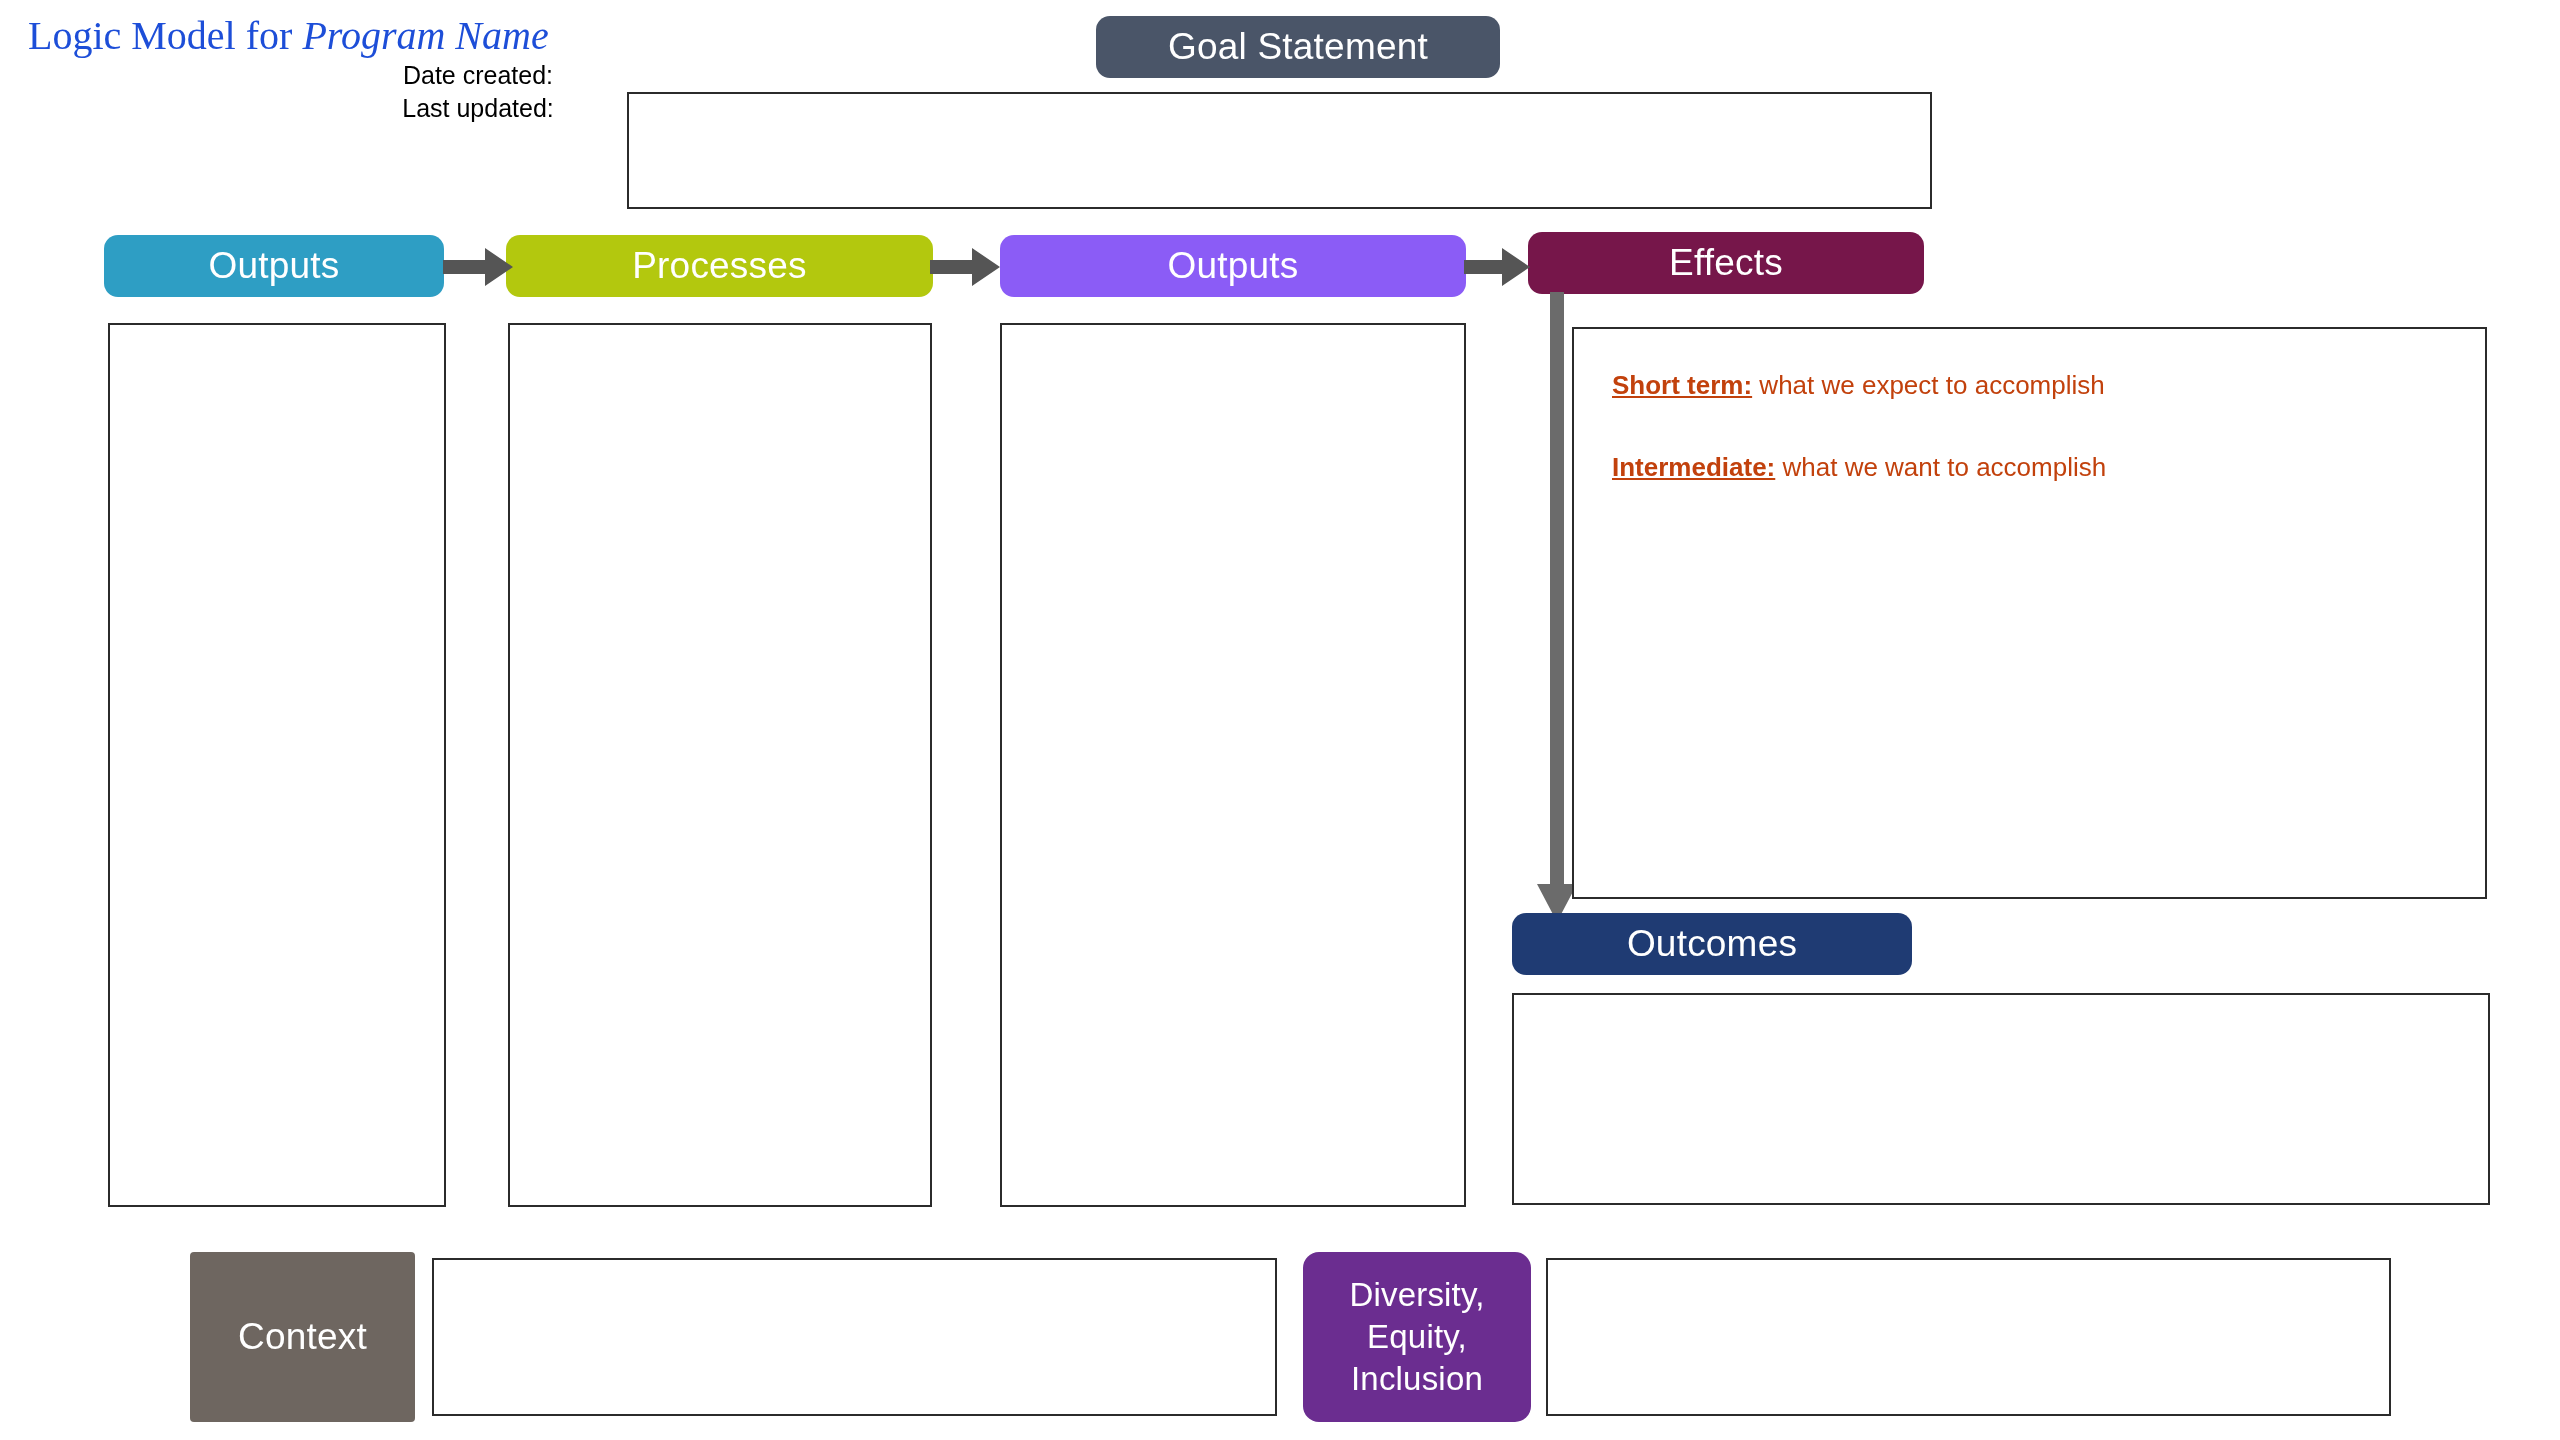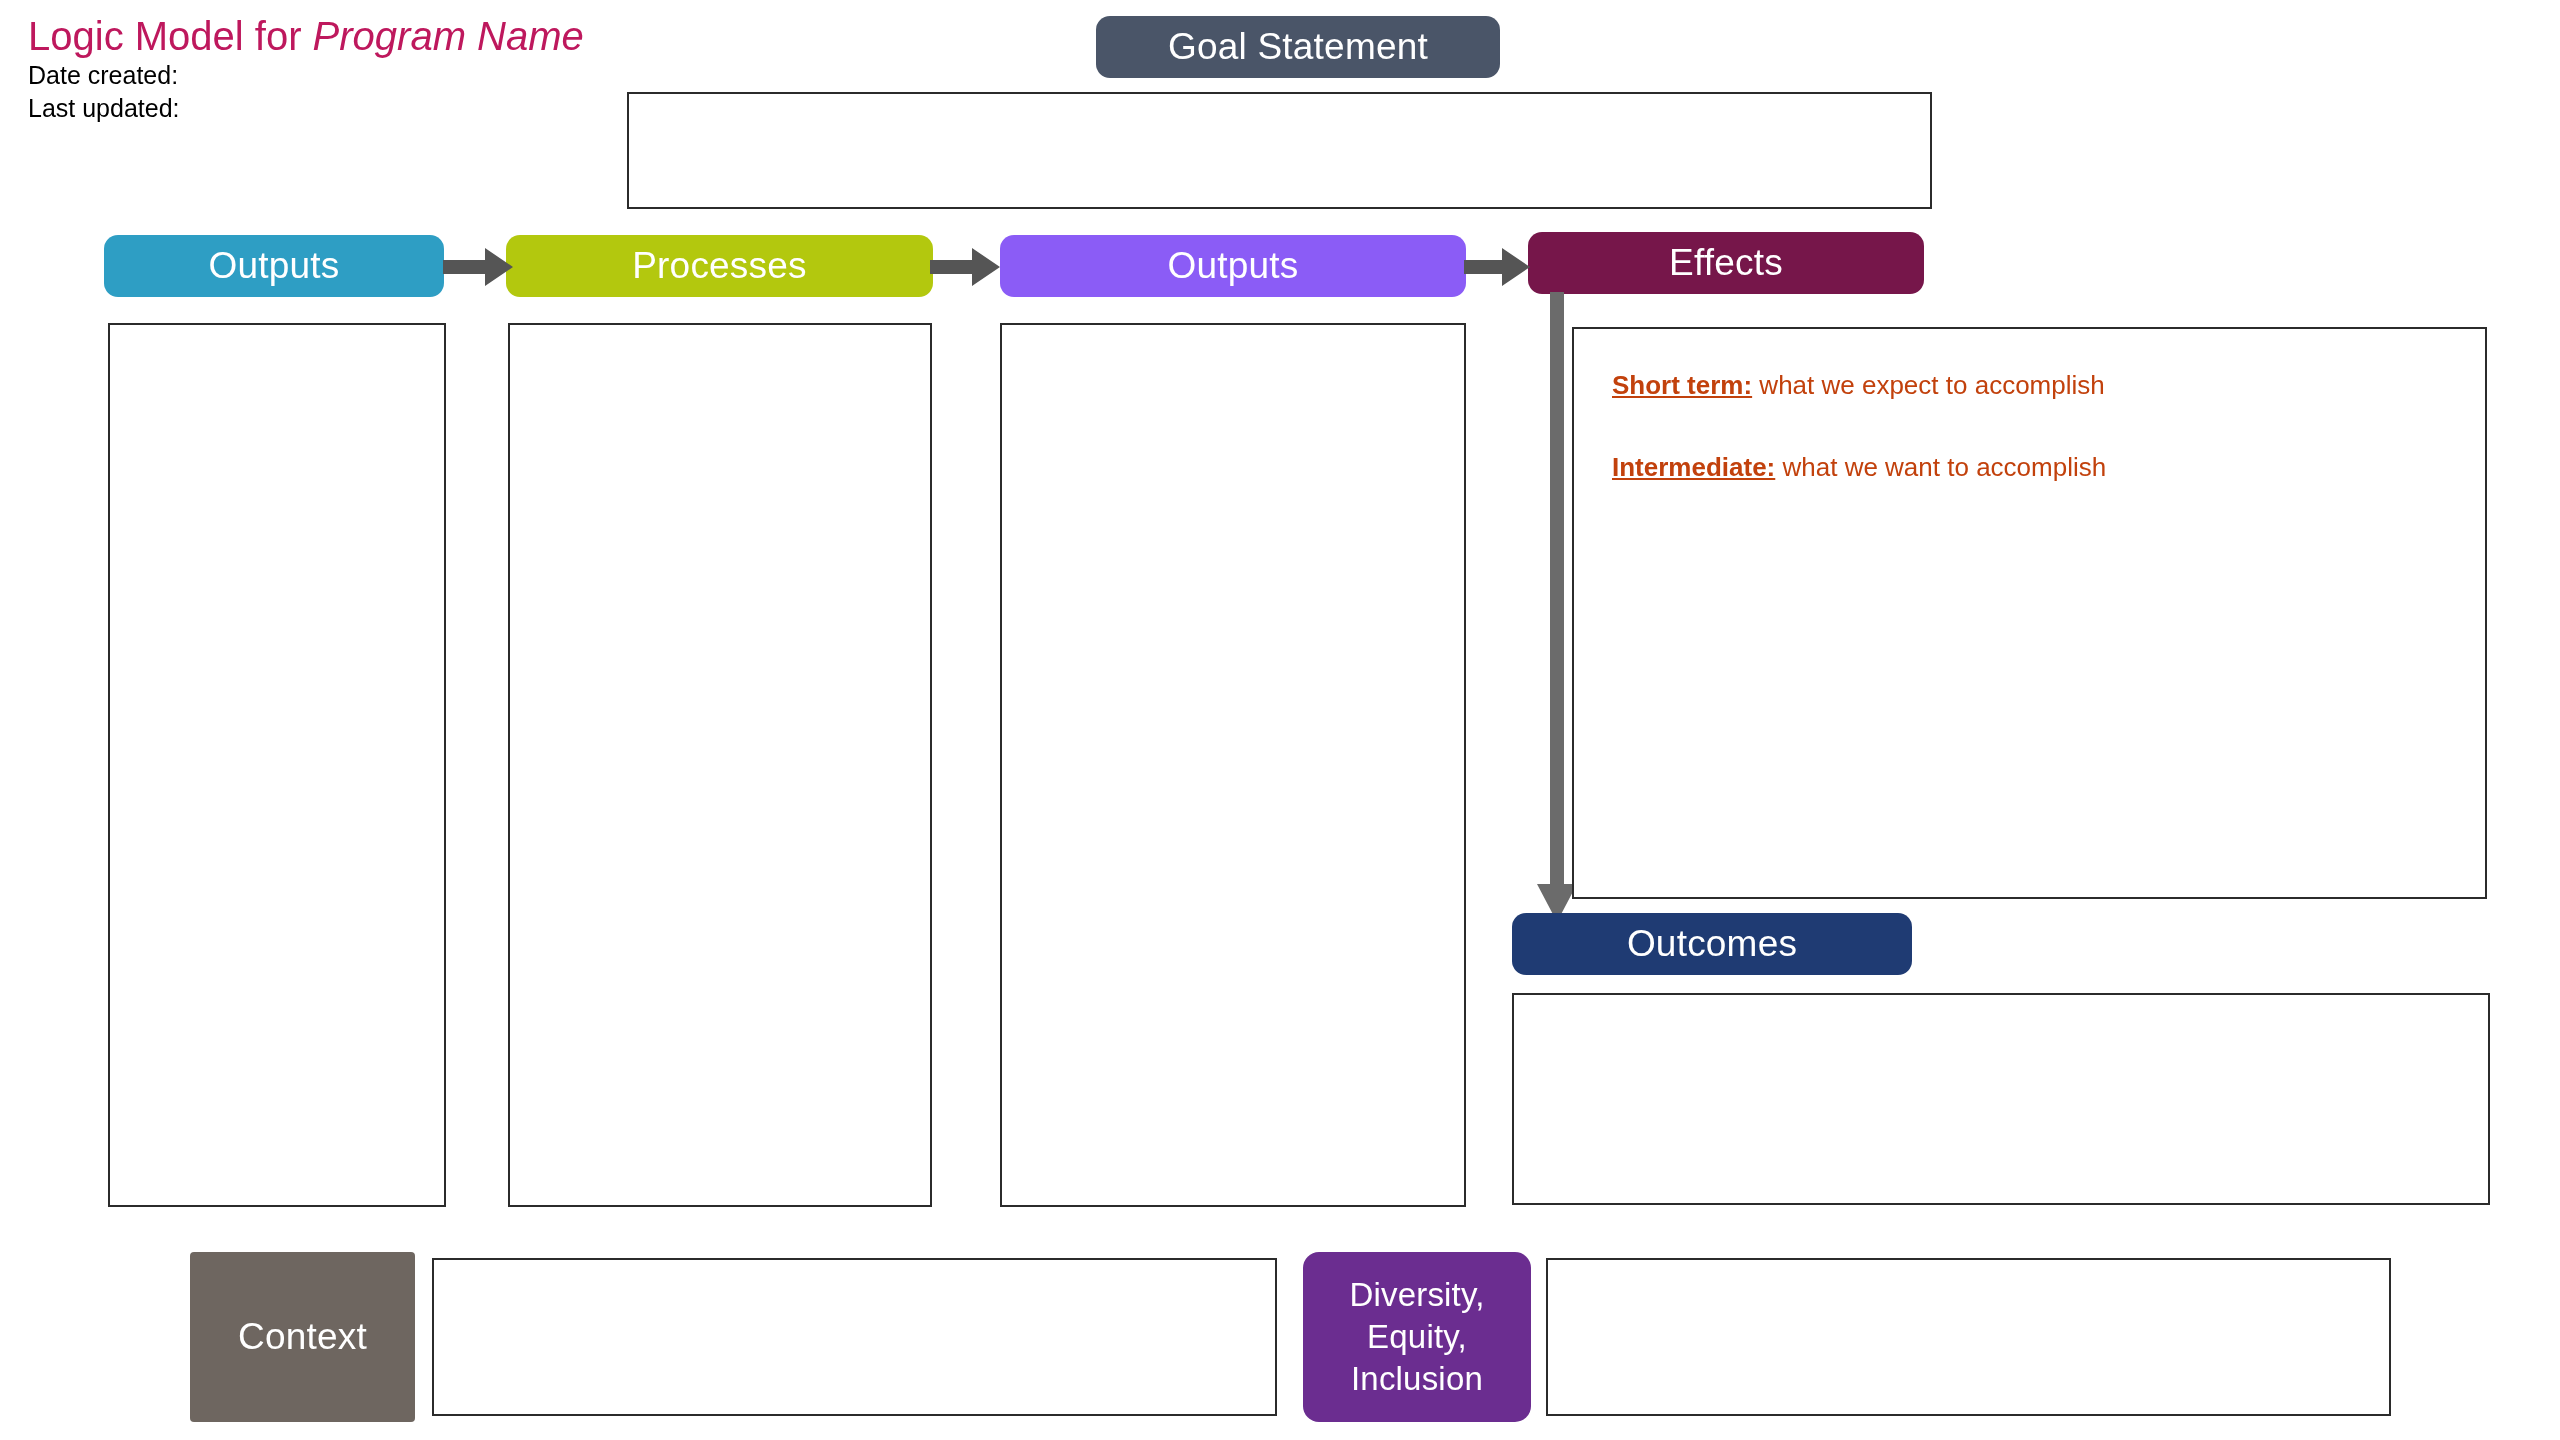--- a/index.html
+++ b/index.html
@@ -20,27 +20,29 @@
   #title-block {
     position: absolute;
     left: 28px;
     top: 14px;
     width: 900px;
   }
   #page-title {
     font-size: 40px;
     line-height: 1.12;
     white-space: nowrap;
-    color: #be185d;
+    color: #1d4ed8;
+    font-family: Liberation Serif, serif;
   }
   #page-title .italic-part { font-style: italic; }
   .meta-line {
     font-size: 25px;
     line-height: 1.32;
     color: #000;
+    text-align: center;
   }
 
   
   .pill {
     position: absolute;
     border-radius: 14px;
     color: #ffffff;
     display: flex;
     align-items: center;
     justify-content: center;

